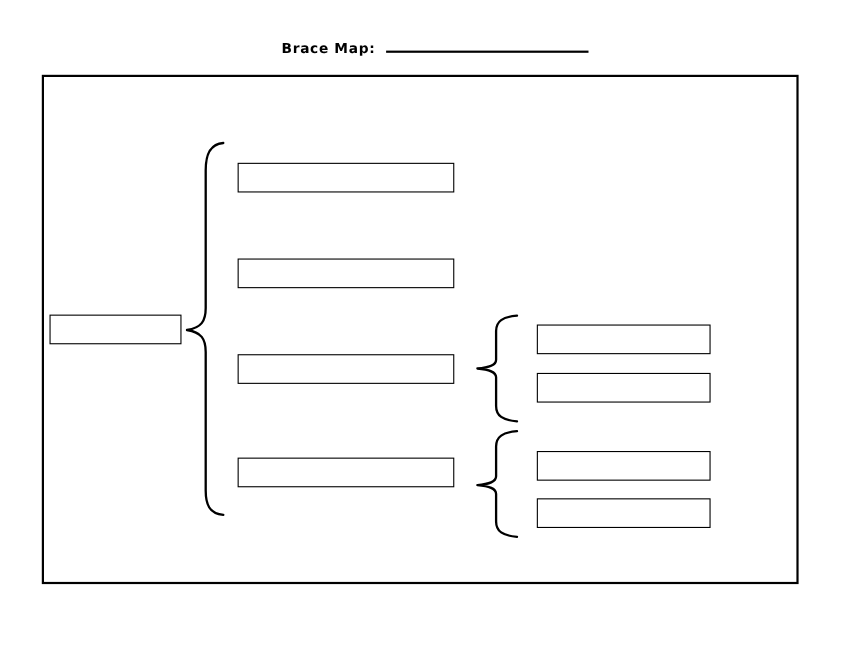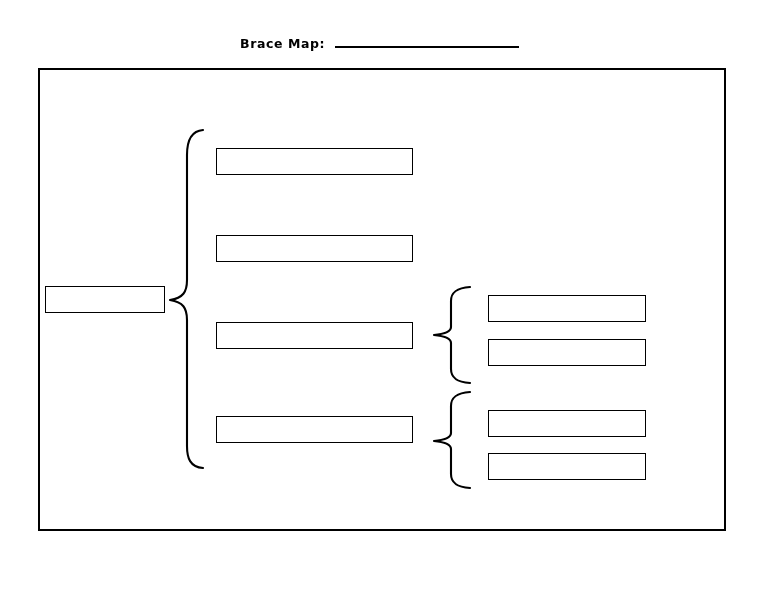--- a/index.html
+++ b/index.html
@@ -17,21 +17,21 @@
   #page {
     position: relative;
     width: 768px;
     height: 594px;
     background: #ffffff;
   }
 
   
   #title-row {
     position: absolute;
-    left: 240px;
+    left: 256px;
     top: 32px;
     display: flex;
     align-items: baseline;
     gap: 10px;
   }
   #title-label {
     font-family: "DejaVu Sans", sans-serif;
     font-size: 12.5px;
     font-weight: bold;
     letter-spacing: 0.6px;

